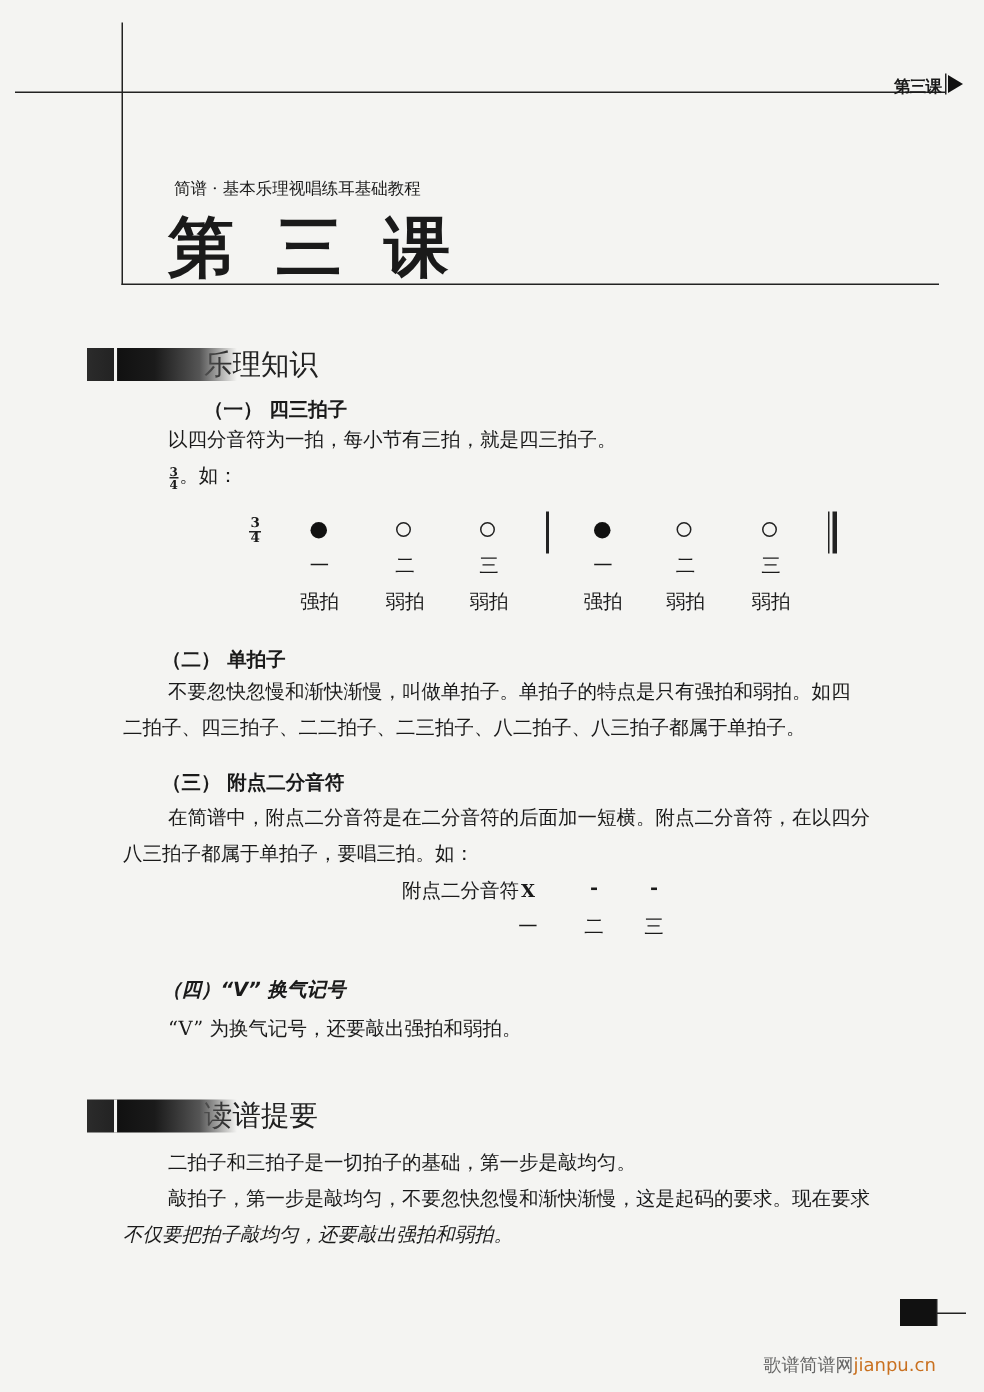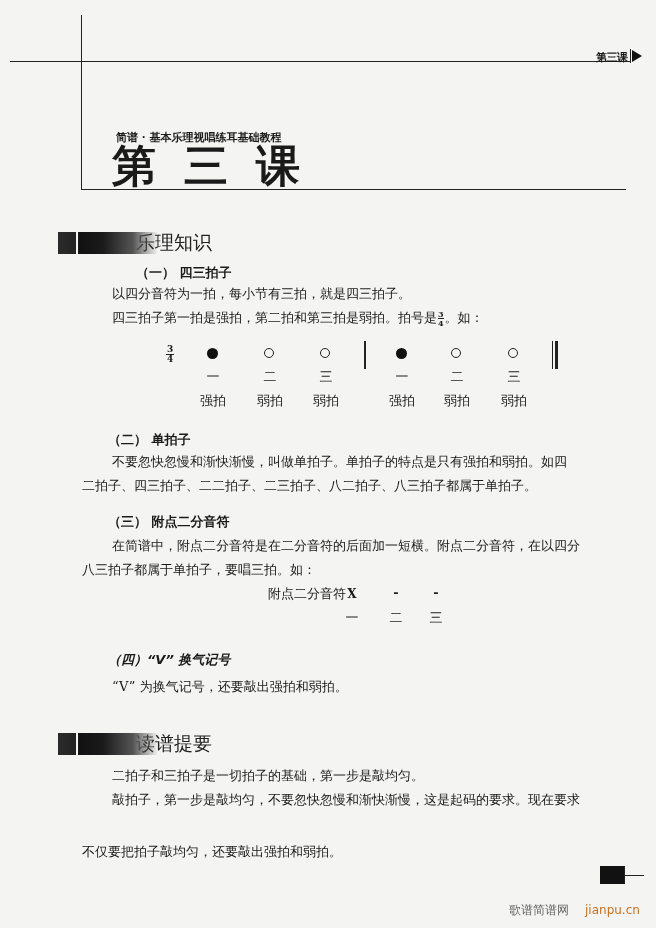--- a/index.html
+++ b/index.html
@@ -8,39 +8,39 @@
     background:#f4f4f2;
     font-family: "DejaVu Serif", "Liberation Serif", serif;
     color:#1a1a1a;
   }
   .abs { position:absolute; }
   .hline { position:absolute; background:#222; height:1px; }
   .vline { position:absolute; background:#222; width:1px; }
   .running-head { left:596px; top:50px; font-size:11px; font-weight:bold; font-family:"DejaVu Sans", sans-serif; letter-spacing:-0.5px; }
   .running-bar { left:630px; top:49px; width:1px; height:14px; background:#222; }
   .running-arrow { left:632px; top:50px; width:0; height:0; border-top:6px solid transparent; border-bottom:6px solid transparent; border-left:10px solid #111; }
-  .book-title { left:116px; top:130px; font-size:11px; font-weight:bold; }
+  .book-title { left:116px; top:118px; font-size:11px; font-weight:normal; }
   .chapter-title { left:112px; top:140px; font-size:44px; font-weight:900; font-family:"DejaVu Sans", sans-serif; letter-spacing:28px; line-height:52px; }
   .sec-head { position:absolute; height:22px; display:flex; align-items:center; }
   .sec-bar { width:100px; height:22px; background:linear-gradient(to right, #2b2b2b 0%, #222 20%, #111 21%, #1a1a1a 45%, #555 75%, rgba(120,120,120,0) 100%); position:relative; }
   .sec-bar::before { content:""; position:absolute; left:18px; top:0; width:2px; height:22px; background:#f4f4f2; }
   .sec-label { font-size:19px; font-family:"DejaVu Sans", sans-serif; margin-left:-22px; color:#222; }
   .sub-head { position:absolute; font-size:13px; font-weight:bold; font-family:"DejaVu Sans", sans-serif; }
   .para { position:absolute; font-size:13px; line-height:24px; }
   .cell { position:absolute; text-align:center; font-size:13px; }
   .dot-filled { width:11px; height:11px; border-radius:50%; background:#111; }
   .dot-hollow { width:10px; height:10px; border-radius:50%; border:1.2px solid #222; box-sizing:border-box; }
   .frac { position:absolute; font-size:9px; font-weight:bold; text-align:center; line-height:9px; }
   .frac .num { border-bottom:1px solid #222; padding:0 1px; }
   .barline { position:absolute; background:#222; width:1.5px; }
   .page-tab { left:600px; top:866px; width:24px; height:18px; background:#111; }
   .page-tab-line { left:624px; top:875px; width:20px; height:1px; background:#222; }
   .page-tab-bar { left:624px; top:866px; width:1px; height:18px; background:#222; }
   .watermark { left:509px; top:902px; font-size:12px; font-family:"DejaVu Sans", sans-serif; color:#666; }
-  .watermark .url { color:#c9701f; margin-left:16px; }
+  .watermark .url { color:#c9701f; margin-left:0; }
 </style>
 </head>
 <body>
 
 <div class="hline" style="left:10px; top:61px; width:620px;"></div>
 <div class="vline" style="left:81px; top:15px; height:175px;"></div>
 <div class="hline" style="left:81px; top:189px; width:545px;"></div>
 
 <div class="abs running-head">第三课</div>
 <div class="abs running-bar"></div>
@@ -50,21 +50,20 @@
 <div class="abs chapter-title">第三课</div>
 
 <div class="sec-head" style="left:58px; top:232px;">
   <div class="sec-bar"></div>
   <span class="sec-label">乐理知识</span>
 </div>
 
 <div class="sub-head" style="left:108px; top:264px;margin-left:28px;">（一） 四三拍子</div>
 <div class="para" style="left:112px; top:282px;">以四分音符为一拍，每小节有三拍，就是四三拍子。</div>
 <div class="para" style="left:112px; top:306px; display:flex; align-items:center;">
-  <span>四三拍子第一拍是强拍，第二拍和第三拍是弱拍。拍号是</span>
   <span style="display:inline-flex; flex-direction:column; align-items:center; font-size:8px; font-weight:bold; line-height:8px; margin:0 1px;">
     <span style="border-bottom:1px solid #222;">3</span>
     <span>4</span>
   </span>
   <span>。如：</span>
 </div>
 
 <div class="frac" style="left:166px; top:345px;">
   <div class="num">3</div>
   <div>4</div>
@@ -113,21 +112,21 @@
 
 <div class="sub-head" style="left:108px; top:651px;font-style:italic;">（四）“V” 换气记号</div>
 <div class="para" style="left:112px; top:675px;">“V” 为换气记号，还要敲出强拍和弱拍。</div>
 
 <div class="sec-head" style="left:58px; top:733px;">
   <div class="sec-bar"></div>
   <span class="sec-label">读谱提要</span>
 </div>
 <div class="para" style="left:112px; top:764px;">二拍子和三拍子是一切拍子的基础，第一步是敲均匀。</div>
 <div class="para" style="left:112px; top:788px;">敲拍子，第一步是敲均匀，不要忽快忽慢和渐快渐慢，这是起码的要求。现在要求</div>
-<div class="para" style="left:82px; top:840px;">不仅要把拍子敲均匀，还要敲出强拍和弱拍。</div>
+<div class="para" style="left:82px; top:812px;font-style:italic;">不仅要把拍子敲均匀，还要敲出强拍和弱拍。</div>
 
 <div class="abs page-tab"></div>
 <div class="abs page-tab-bar"></div>
 <div class="abs page-tab-line"></div>
 
 <div class="abs watermark">
   <span>歌谱简谱网</span><span class="url">jianpu.cn</span>
 </div>
 
 </body></html>

